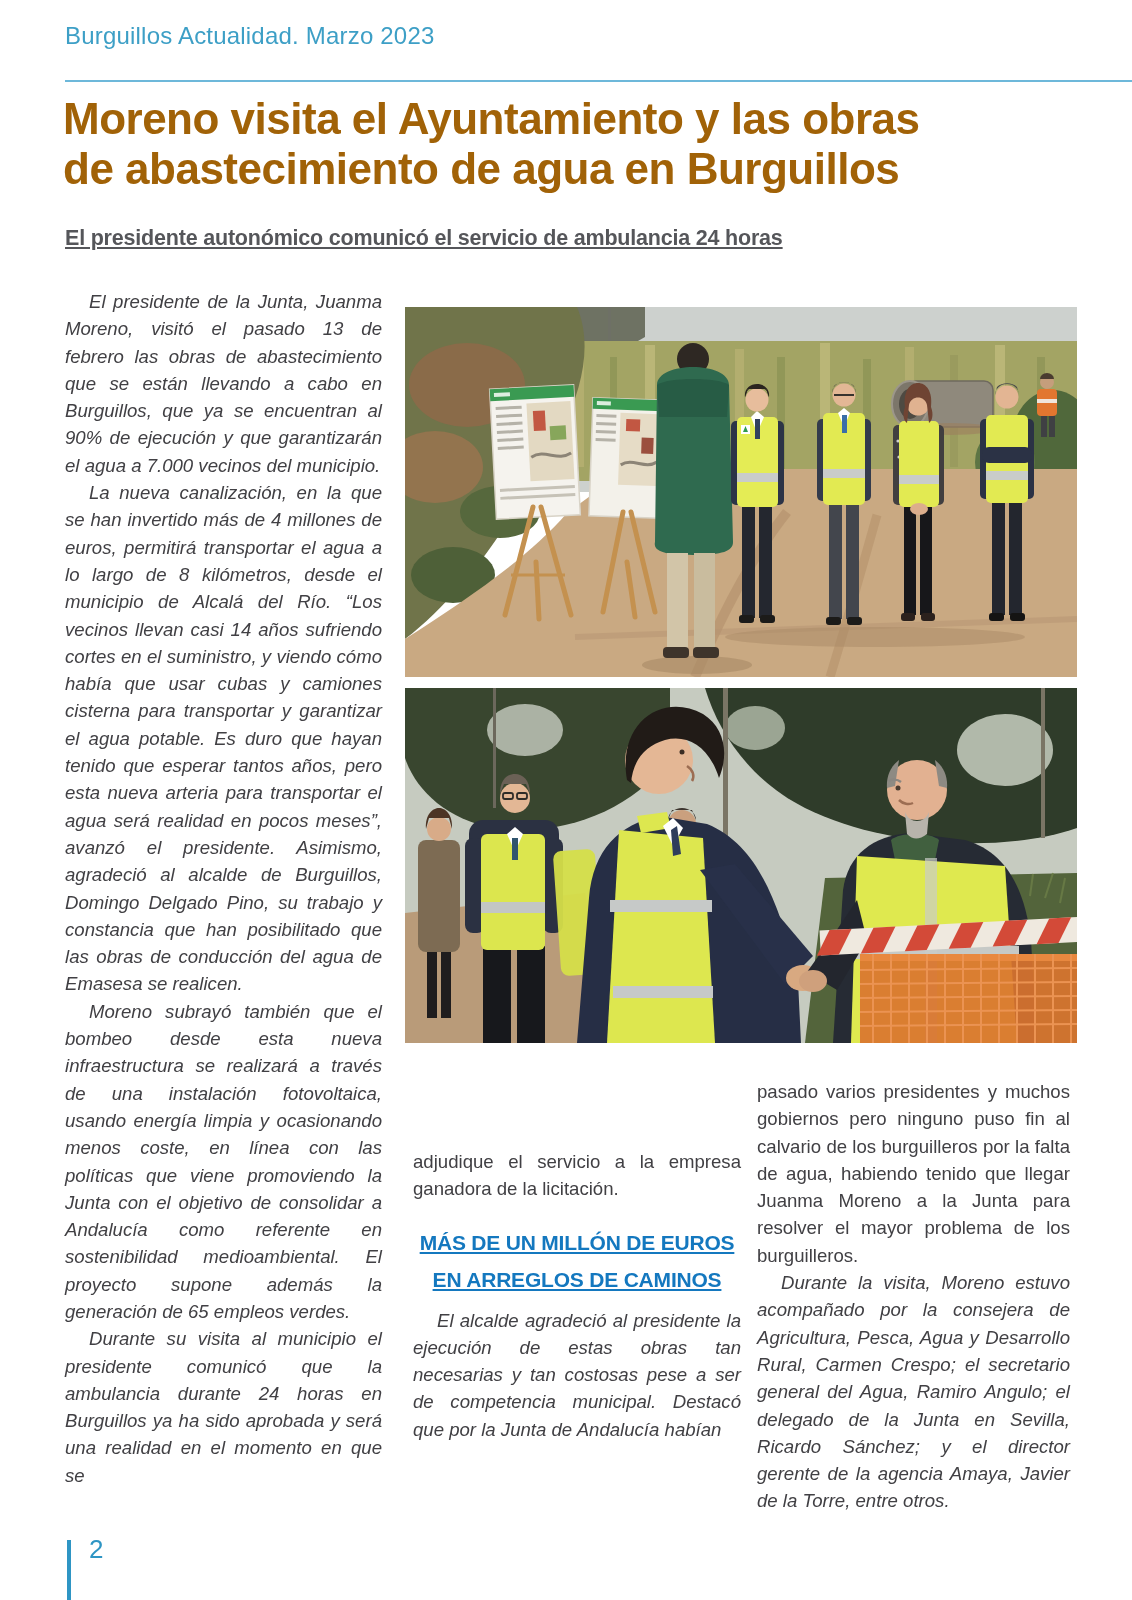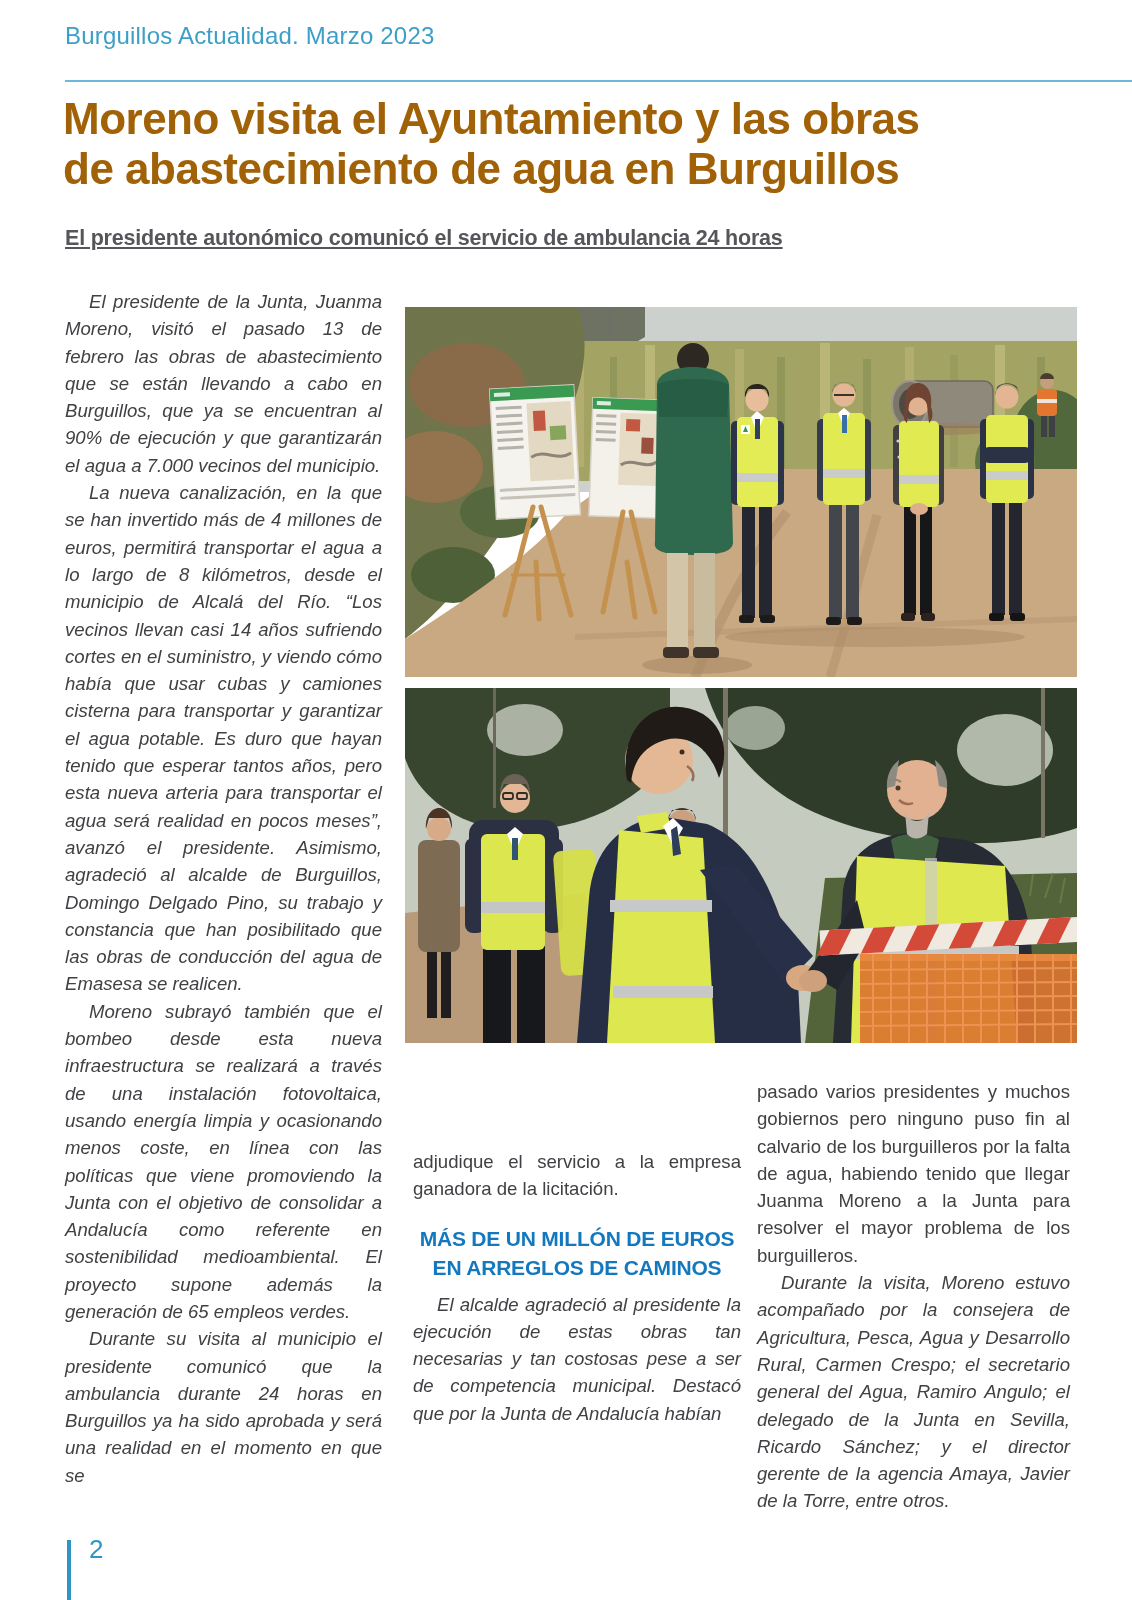--- a/index.html
+++ b/index.html
@@ -28,21 +28,21 @@
     position:absolute;
     font-size:18.6px;line-height:27.3px;color:#414044;text-align:justify;
   }
   .col-left{left:65px;top:288px;width:317px;}
   .col-middle{left:413px;top:1100px;width:328px;margin-top:48px;}
   .col-right{left:757px;top:1078px;width:313px;}
   .col p{margin:0;}
   .col p.indent{text-indent:24px;font-style:italic;}
   .col h3{
     margin:21px 0 9px 0;text-align:center;text-indent:0;
-    font-size:21px;line-height:29px;font-weight:700;color:#1478bf;letter-spacing:-.2px;
+    font-size:21px;line-height:37px;font-weight:700;color:#1478bf;letter-spacing:-.2px;text-decoration:underline;
   }
   .photo{position:absolute;left:405px;display:block;}
   .photo-1{top:307px;}
   .photo-2{top:688px;}
   .footer-bar{
     position:absolute;left:67px;top:1540px;width:4px;height:60px;background:#2e95c4;
   }
   .page-number{
     position:absolute;left:89px;top:1534px;
     font-size:26px;font-weight:400;color:#2e95c4;

